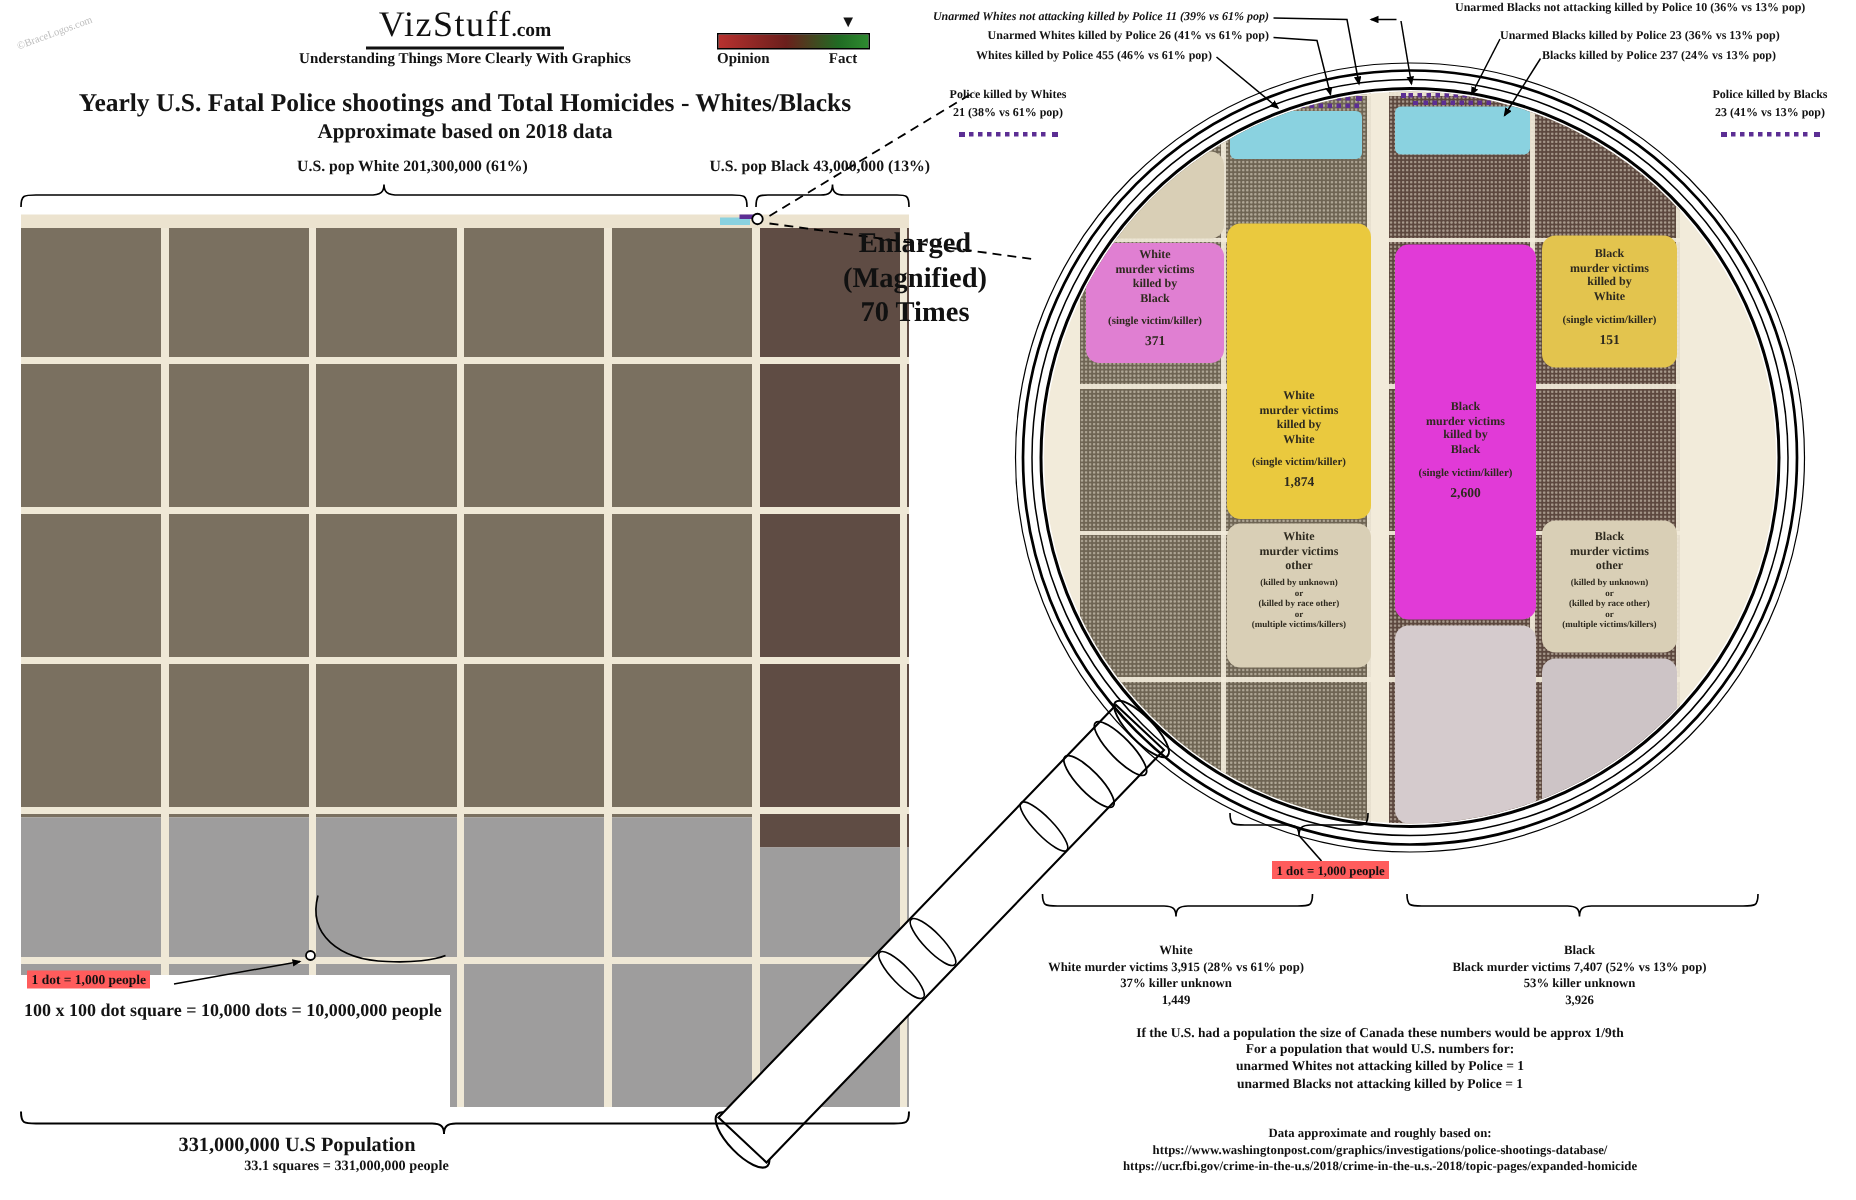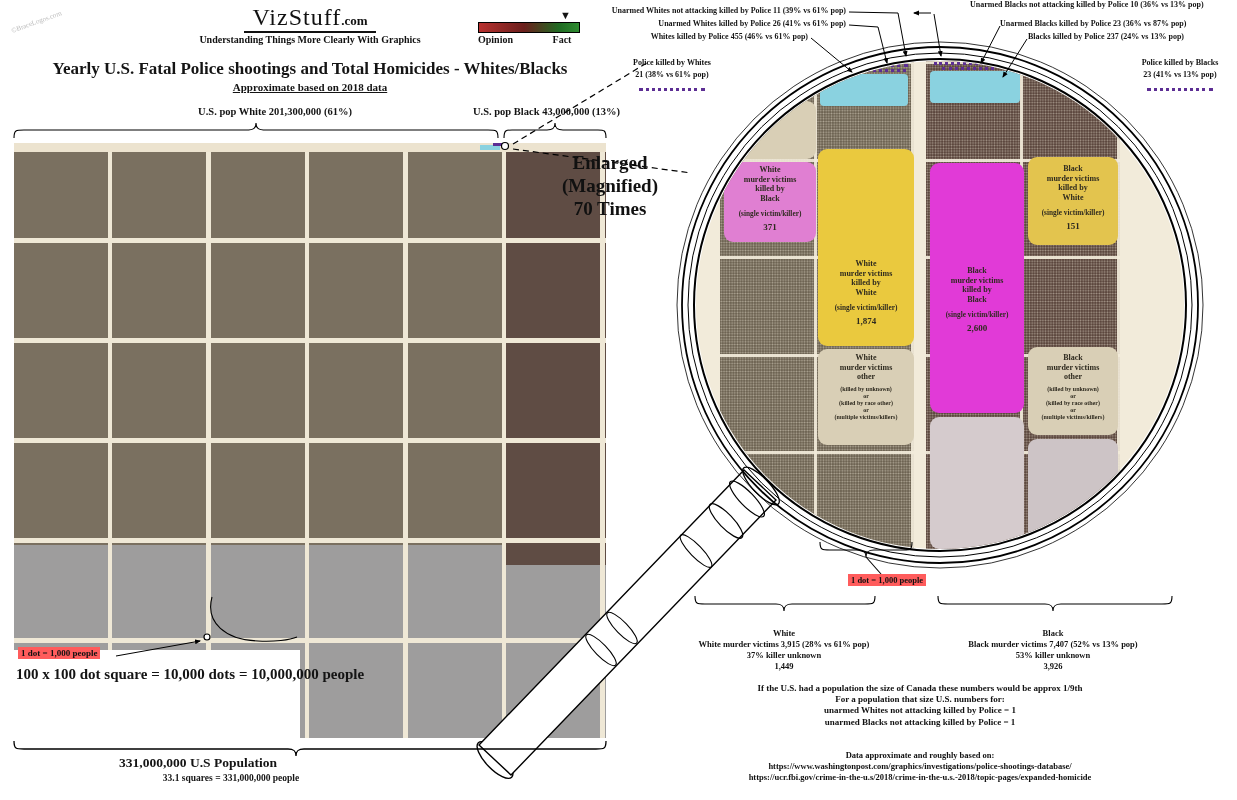--- a/index.html
+++ b/index.html
@@ -193,56 +193,56 @@
   </div>
 
   <div class="abs" style="left:478px;top:22px;width:100px;">
     <div style="width:100px;height:9px;border:1px solid #000;background:linear-gradient(90deg,#b8312f 0%,#6b1f1c 45%,#206b23 80%,#2e8b30 100%);"></div>
     <div class="t" style="left:0;top:12px;font-size:10px;">Opinion</div>
     <div class="t ctr" style="left:66px;top:12px;width:36px;font-size:10px;">Fact</div>
     <div class="t" style="left:82px;top:-13px;font-size:11px;">▼</div>
   </div>
 
   <div class="t ctr" style="left:20px;top:59px;width:580px;font-size:17px;">Yearly U.S. Fatal Police shootings and Total Homicides - Whites/Blacks</div>
-  <div class="t ctr" style="left:20px;top:81px;width:580px;font-size:11px;text-decoration:underline;">Approximate based on 2018 data</div>
+  <div class="t ctr" style="left:20px;top:81px;width:580px;font-size:14px;">Approximate based on 2018 data</div>
 
   <div class="t ctr" style="left:115px;top:106px;width:320px;font-size:10.5px;">U.S. pop White 201,300,000 (61%)</div>
   <div class="t ctr" style="left:420px;top:106px;width:200px;font-size:10.5px;text-align:right;">U.S. pop Black 43,000,000 (13%)</div>
 
   <div class="abs ctr" style="left:520px;top:151px;width:180px;font-weight:bold;font-size:19px;line-height:23px;">
     <div>Enlarged</div>
     <div>(Magnified)</div>
     <div>70 Times</div>
   </div>
 
   <div class="abs" style="left:18px;top:648px;font-size:9px;">
     <span class="redlab">1 dot = 1,000 people</span>
   </div>
-  <div class="t" style="left:16px;top:666px;font-size:15px;">100 x 100 dot square = 10,000 dots = 10,000,000 people</div>
+  <div class="t" style="left:16px;top:666px;font-size:12px;">100 x 100 dot square = 10,000 dots = 10,000,000 people</div>
   <div class="t ctr" style="left:88px;top:755px;width:220px;font-size:13.5px;">331,000,000 U.S Population</div>
   <div class="t ctr" style="left:126px;top:773px;width:210px;font-size:9.5px;">33.1 squares = 331,000,000 people</div>
 
   <div class="abs ctr" style="left:620px;top:57px;width:104px;font-weight:bold;font-size:8px;line-height:12px;">
     <div>Police killed by Whites</div>
     <div>21 (38% vs 61% pop)</div>
   </div>
   <div class="pudots" style="left:639px;top:88px;width:66px;"></div>
 
   <div class="abs ctr" style="left:1128px;top:57px;width:104px;font-weight:bold;font-size:8px;line-height:12px;">
     <div>Police killed by Blacks</div>
     <div>23 (41% vs 13% pop)</div>
   </div>
   <div class="pudots" style="left:1147px;top:88px;width:66px;"></div>
 
-  <div class="ann" style="left:560px;top:6px;width:286px;text-align:right;">Unarmed Whites not attacking killed by Police 11 (39% vs 61% pop)</div>
+  <div class="ann" style="left:560px;top:6px;width:286px;text-align:right;font-style:italic;">Unarmed Whites not attacking killed by Police 11 (39% vs 61% pop)</div>
   <div class="ann" style="left:560px;top:19px;width:286px;text-align:right;">Unarmed Whites killed by Police 26 (41% vs 61% pop)</div>
   <div class="ann" style="left:522px;top:32px;width:286px;text-align:right;">Whites killed by Police 455 (46% vs 61% pop)</div>
 
   <div class="ann" style="left:936px;top:0;padding-left:34px;">Unarmed Blacks not attacking killed by Police 10 (36% vs 13% pop)</div>
-  <div class="ann" style="left:1000px;top:19px;">Unarmed Blacks killed by Police 23 (36% vs 87% pop)</div>
+  <div class="ann" style="left:1000px;top:19px;">Unarmed Blacks killed by Police 23 (36% vs 13% pop)</div>
   <div class="ann" style="left:1028px;top:32px;">Blacks killed by Police 237 (24% vs 13% pop)</div>
 
   <div class="abs" style="left:848px;top:575px;font-size:8.5px;">
     <span class="redlab">1 dot = 1,000 people</span>
   </div>
 
   <div class="abs ctr lines4" style="left:684px;top:628px;width:200px;font-weight:bold;font-size:8.5px;">
     <div>White</div>
     <div>White murder victims 3,915 (28% vs 61% pop)</div>
     <div>37% killer unknown</div>
@@ -250,21 +250,21 @@
   </div>
   <div class="abs ctr lines4" style="left:943px;top:628px;width:220px;font-weight:bold;font-size:8.5px;">
     <div>Black</div>
     <div>Black murder victims 7,407 (52% vs 13% pop)</div>
     <div>53% killer unknown</div>
     <div>3,926</div>
   </div>
 
   <div class="abs ctr" style="left:700px;top:683px;width:440px;font-weight:bold;font-size:9px;line-height:11.2px;">
     <div>If the U.S. had a population the size of Canada these numbers would be approx 1/9th</div>
-    <div>For a population that size U.S. numbers for:</div>
+    <div>For a population that would U.S. numbers for:</div>
     <div>unarmed Whites not attacking killed by Police = 1</div>
     <div>unarmed Blacks not attacking killed by Police = 1</div>
   </div>
   <div class="abs ctr" style="left:700px;top:750px;width:440px;font-weight:bold;font-size:8.5px;line-height:11px;">
     <div>Data approximate and roughly based on:</div>
     <div>https://www.washingtonpost.com/graphics/investigations/police-shootings-database/</div>
     <div>https://ucr.fbi.gov/crime-in-the-u.s/2018/crime-in-the-u.s.-2018/topic-pages/expanded-homicide</div>
   </div>
 
 </div>

